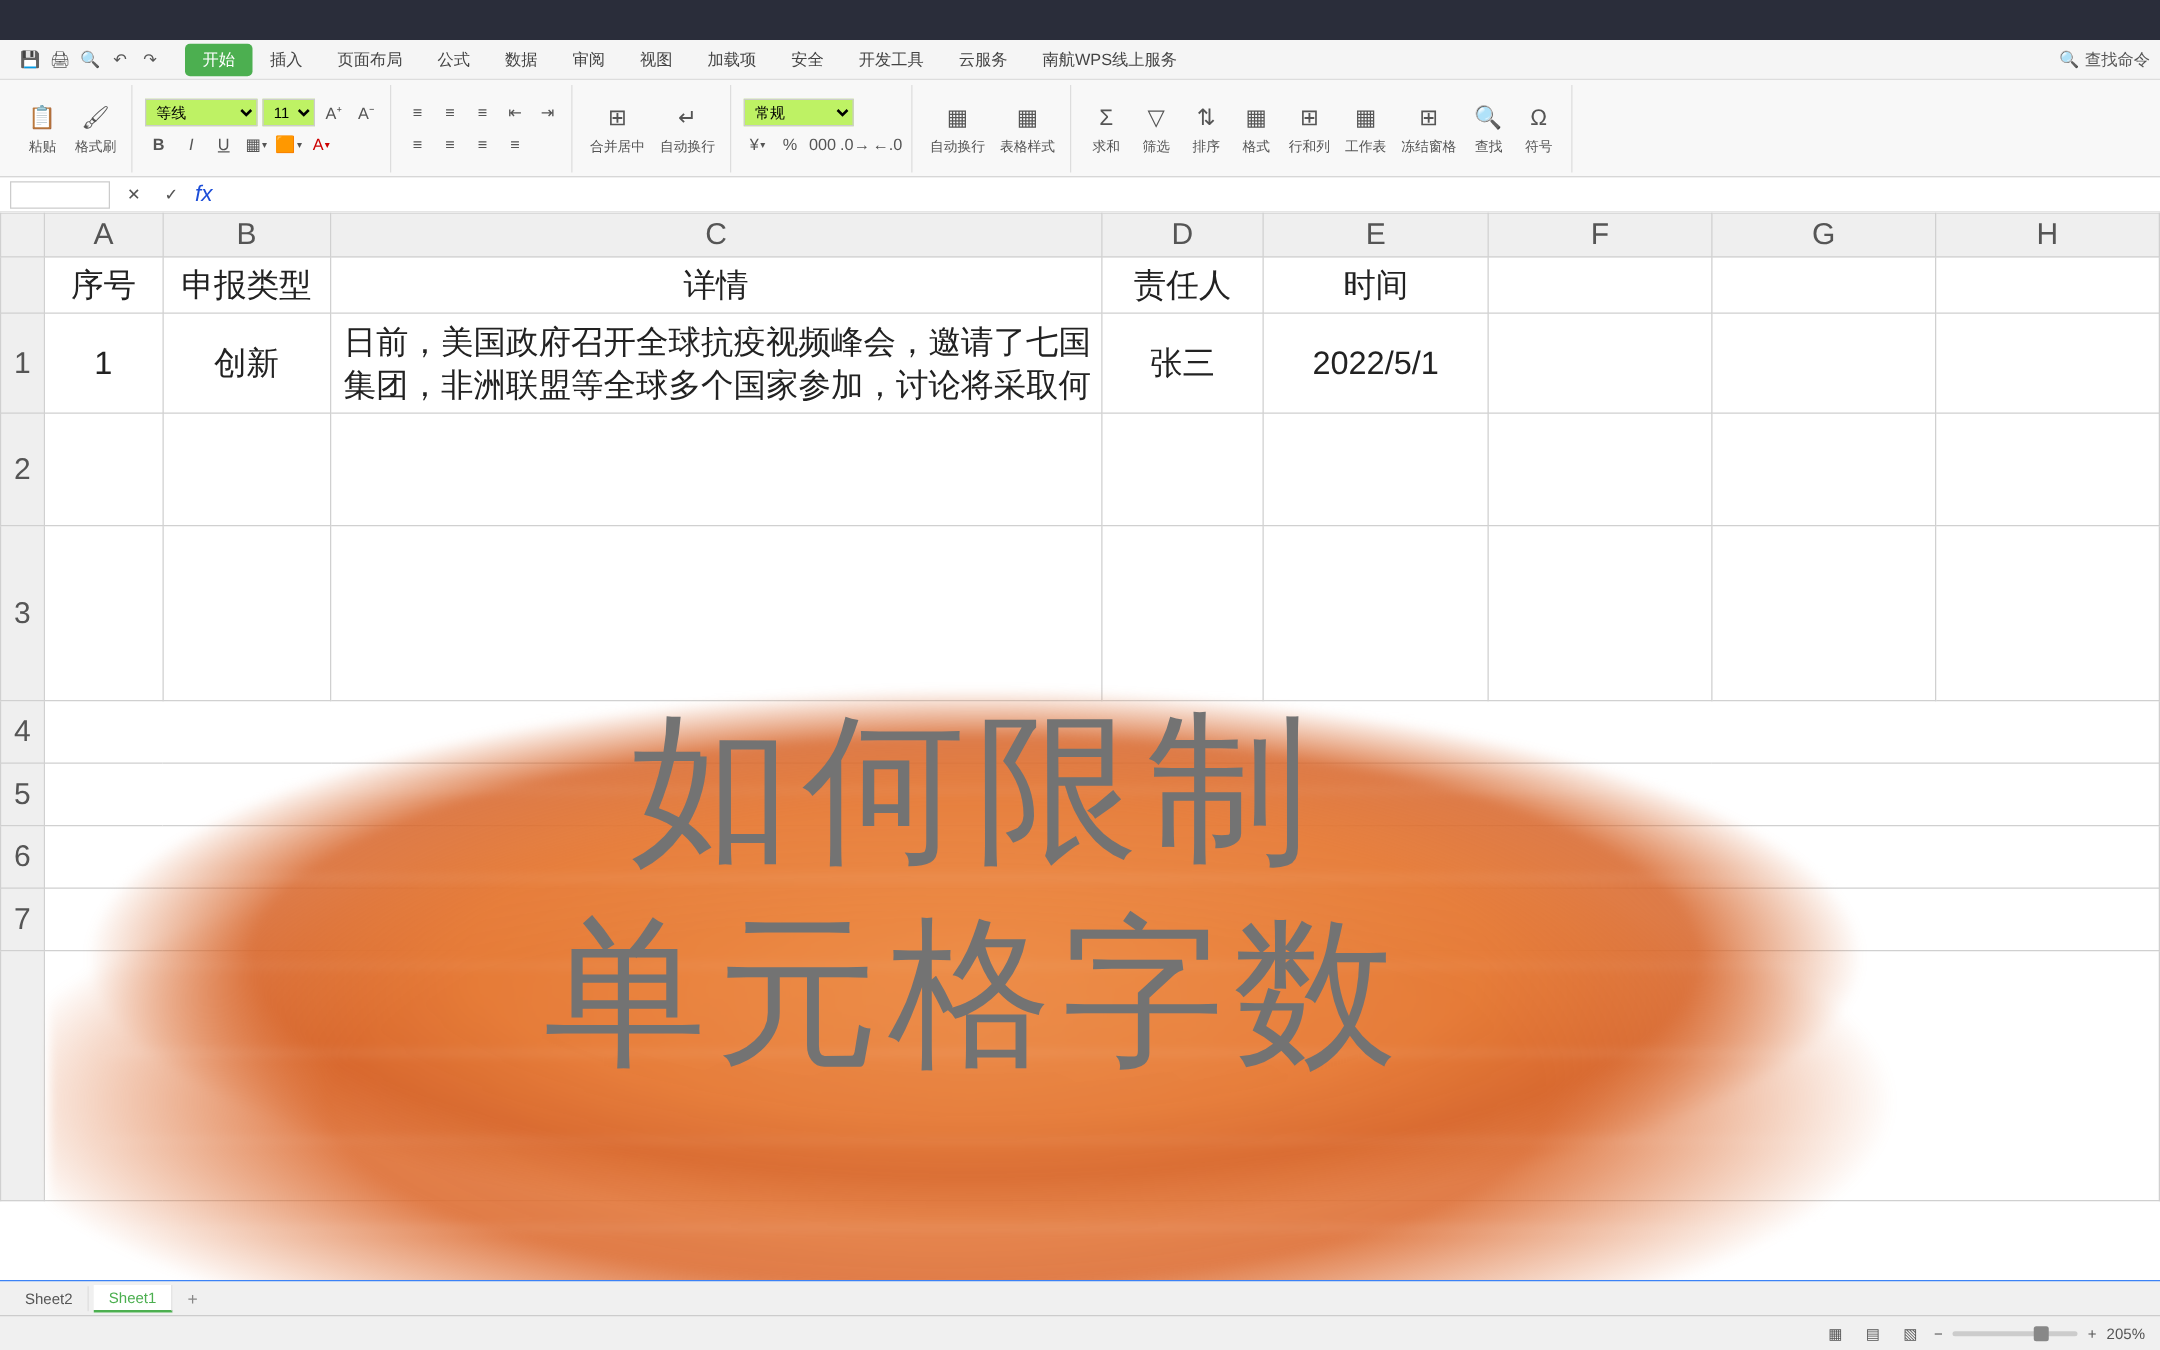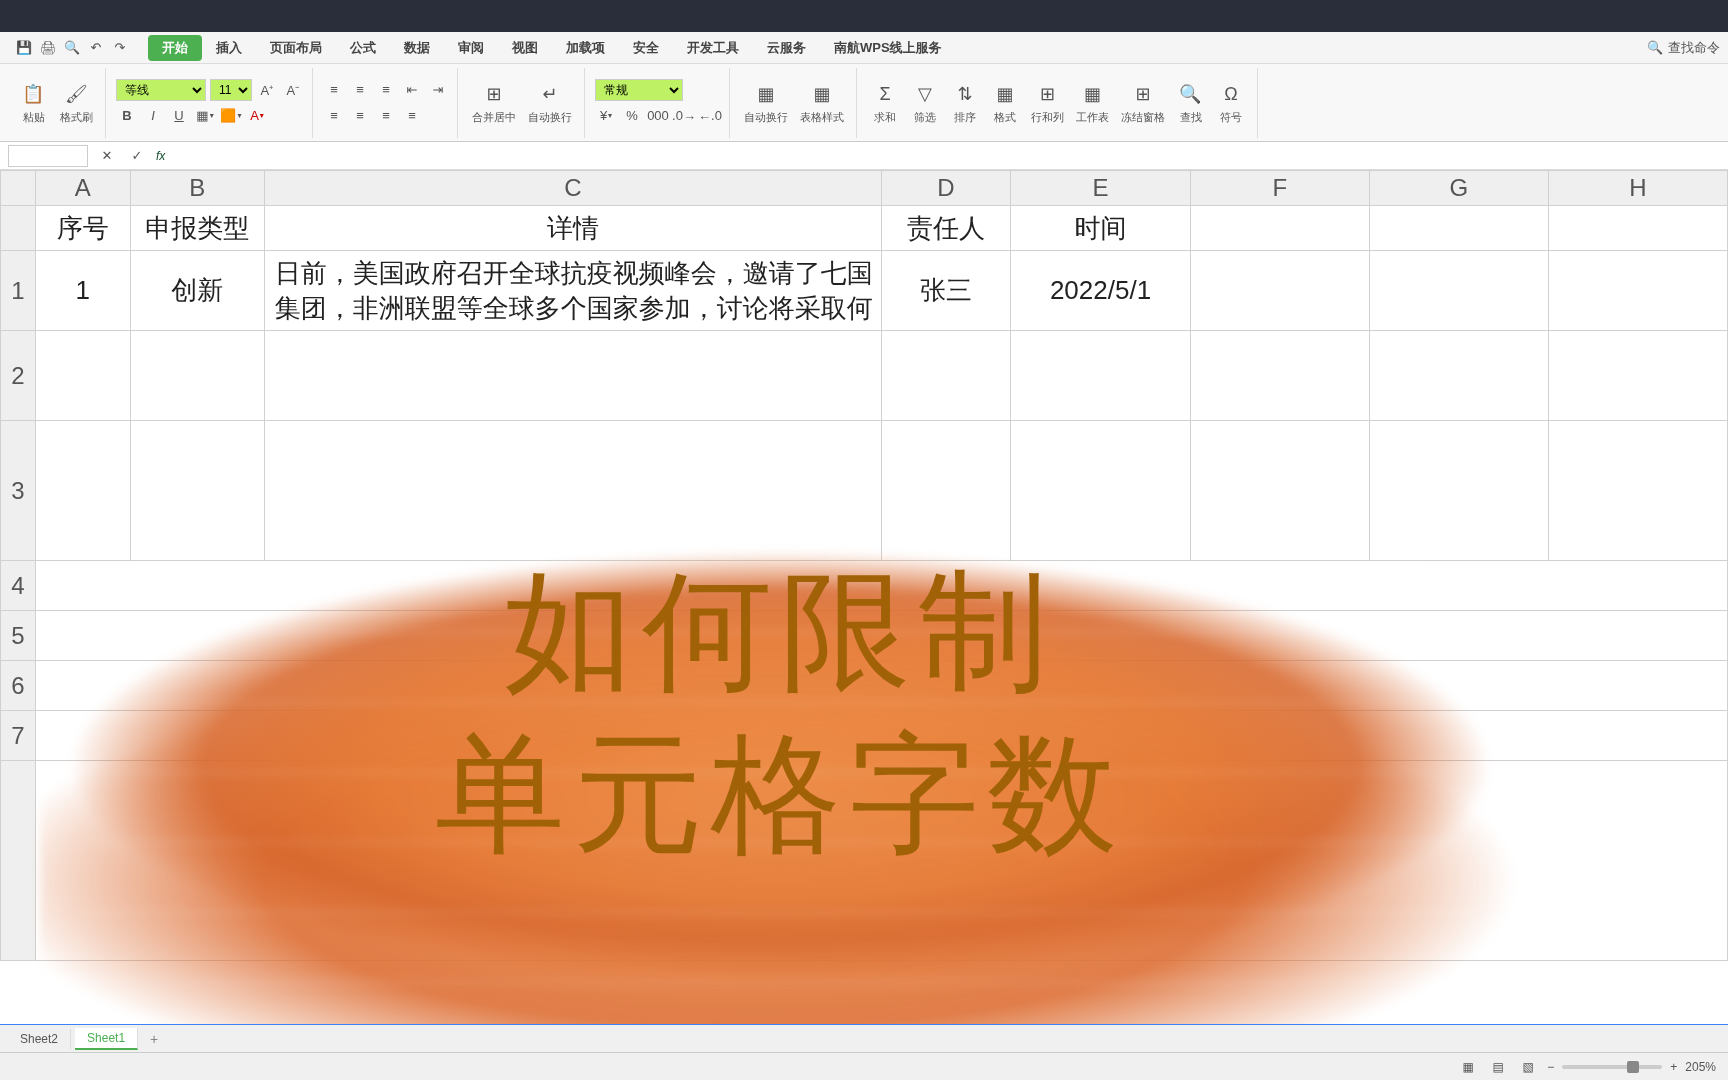--- a/index.html
+++ b/index.html
@@ -29,21 +29,21 @@
       display: flex;
       align-items: center;
       padding: 0 8px;
       border-bottom: 1px solid #ddd;
       justify-content: space-between;
     }
     .menubar-left { display: flex; align-items: center; gap: 2px; }
     .menu-icon-group { display: flex; gap: 4px; padding: 0 6px; }
     .menu-icon { width: 20px; height: 20px; display: flex; align-items: center; justify-content: center; color: #555; font-size: 13px; }
     .menu-tabs { display: flex; align-items: center; gap: 0; margin-left: 10px; }
-    .menu-tab { padding: 4px 14px; font-size: 13px; color: #444; cursor: pointer; font-weight: bold; }
+    .menu-tab { padding: 4px 14px; font-size: 13px; color: #444; cursor: pointer; }
     .menu-tab.active { background: #4caf50; color: #fff; border-radius: 4px; }
     .menubar-right { display: flex; align-items: center; gap: 8px; font-size: 13px; color: #555; }
     .search-cmd { display: flex; align-items: center; gap: 4px; }
     
     
     .ribbon {
       height: 78px;
       background: #f8f8f8;
       border-bottom: 1px solid #ccc;
       display: flex;
@@ -71,21 +71,21 @@
     .formula-bar {
       height: 28px;
       background: #fff;
       border-bottom: 1px solid #ddd;
       display: flex;
       align-items: center;
       padding: 0 8px;
       gap: 8px;
     }
     .name-box { width: 80px; height: 22px; border: 1px solid #ccc; font-size: 12px; padding: 0 4px; }
-    .fx-label { font-size: 12px; color: #14532d; font-style: italic; }
+    .fx-label { font-size: 18px; color: #1d4ed8; font-style: italic; }
     .formula-input { flex: 1; height: 22px; border: none; font-size: 12px; }
     
     
     .sheet-container {
       position: relative;
       background: #fff;
       height: calc(100% - 32px - 32px - 78px - 28px - 28px - 28px);
       overflow: hidden;
     }
     .sheet-table { border-collapse: collapse; table-layout: fixed; }
@@ -129,21 +129,21 @@
         radial-gradient(ellipse at 50% 50%, rgba(255,255,255,0.08) 0%, transparent 60%);
       border-radius: 60px;
     }
     .overlay-text {
       position: absolute;
       top: 40px;
       left: 0; right: 0;
       text-align: center;
       font-size: 130px;
       line-height: 1.25;
-      color: #a16207;
+      color: #737373;
       font-weight: 400;
       letter-spacing: 8px;
     }
     
     
     .sheet-tabs {
       height: 28px;
       background: #f0f0f0;
       border-top: 1px solid #3b82f6;
       display: flex;

